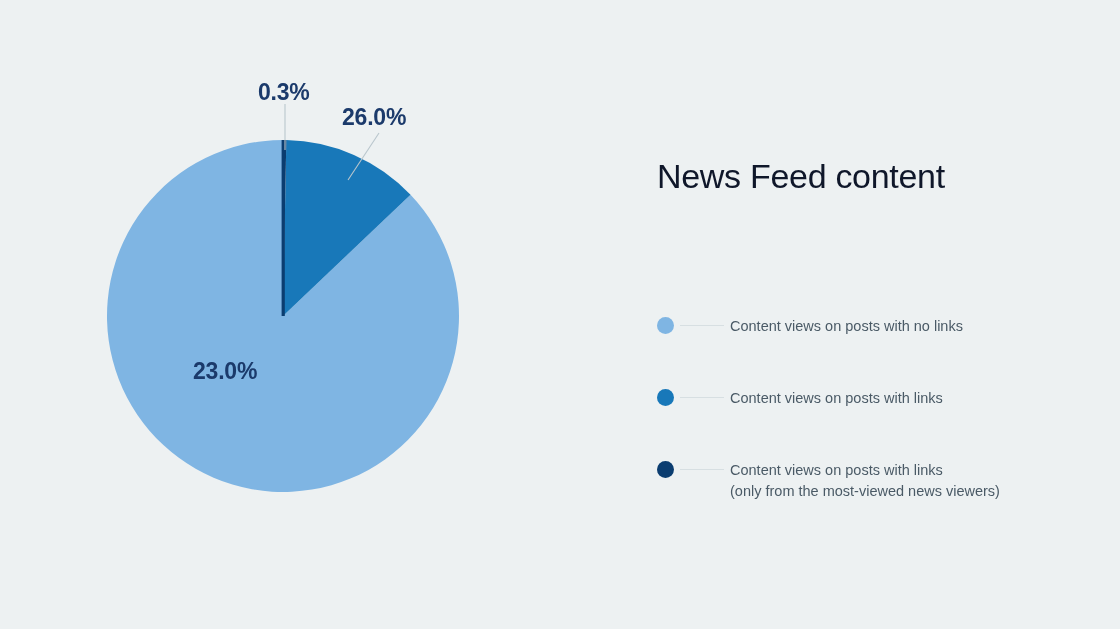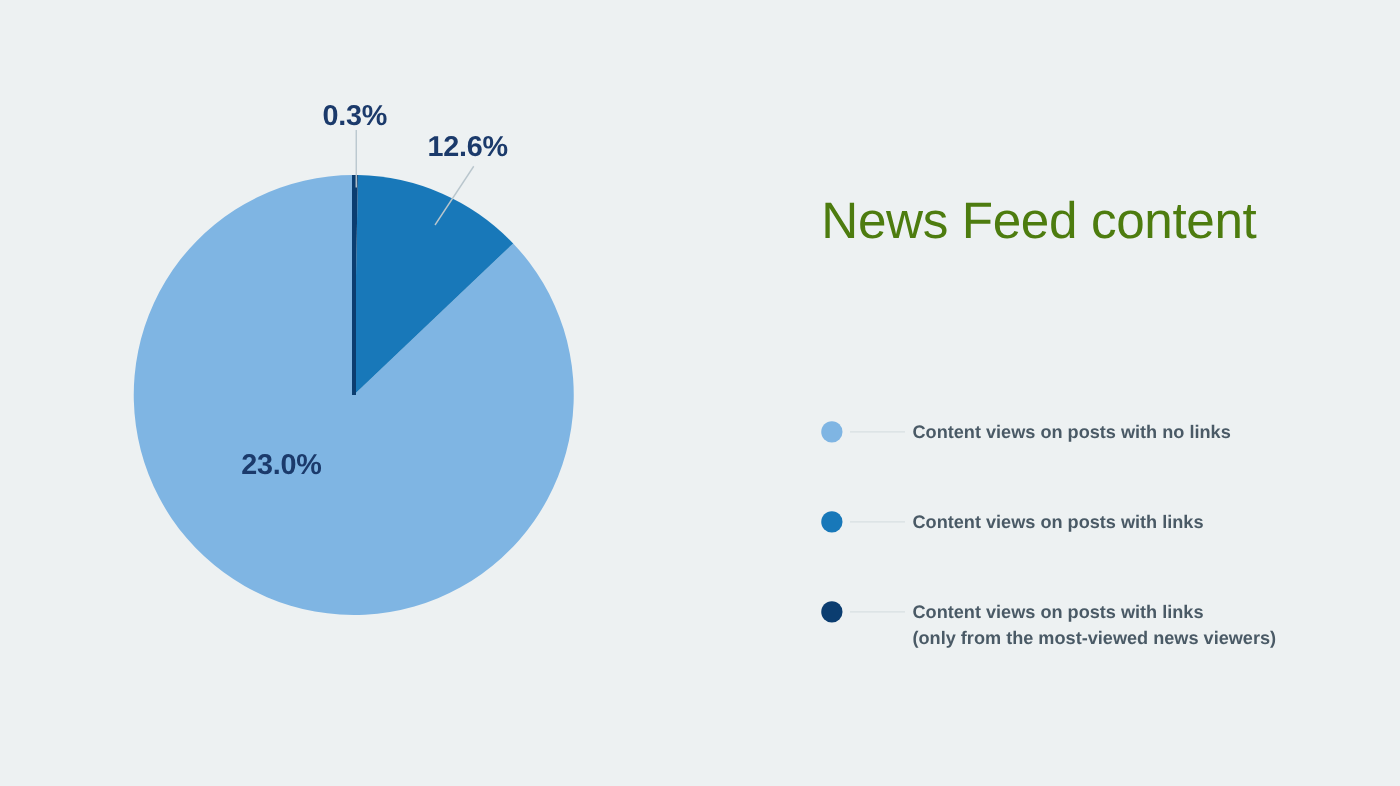--- a/index.html
+++ b/index.html
@@ -57,34 +57,33 @@
     top: 0;
     width: 420px;
     height: 629px;
   }
 
   .chart-title {
     position: absolute;
     left: 0;
     top: 155px;
     width: 400px;
-    color: #4d7c0f;
-    font-size: 41px;
+    color: #0f172a;
+    font-size: 34px;
     line-height: 42px;
     font-weight: 400;
     letter-spacing: -0.3px;
   }
   .chart-title .tline { display: block; }
 
   .legend {
     position: absolute;
     left: 0;
-    top: 336px;
+    top: 316px;
     width: 420px;
-    font-weight: bold;
   }
   .legend-item {
     position: relative;
     display: flex;
     align-items: flex-start;
     margin-bottom: 36px;
     min-height: 36px;
   }
   .legend-dot {
     flex: 0 0 auto;
@@ -127,21 +126,21 @@
 
       <rect x="281.6" y="140" width="3.2" height="176" fill="#0b3d70"></rect>
 
       <line x1="285" y1="104" x2="285" y2="150" stroke="#b9c6cd" stroke-width="1.1"></line>
 
       <line x1="379" y1="133" x2="348" y2="180" stroke="#b9c6cd" stroke-width="1.1"></line>
     </svg>
 
     <div class="slice-label label-dark">0.3%</div>
 
-    <div class="slice-label label-mid">12.6%</div>
+    <div class="slice-label label-mid">26.0%</div>
 
     <div class="slice-label label-light">23.0%</div>
   </div>
 
   <div class="right-col">
 
     <div class="chart-title">
       <span class="tline">News Feed content</span>
     </div>
 

